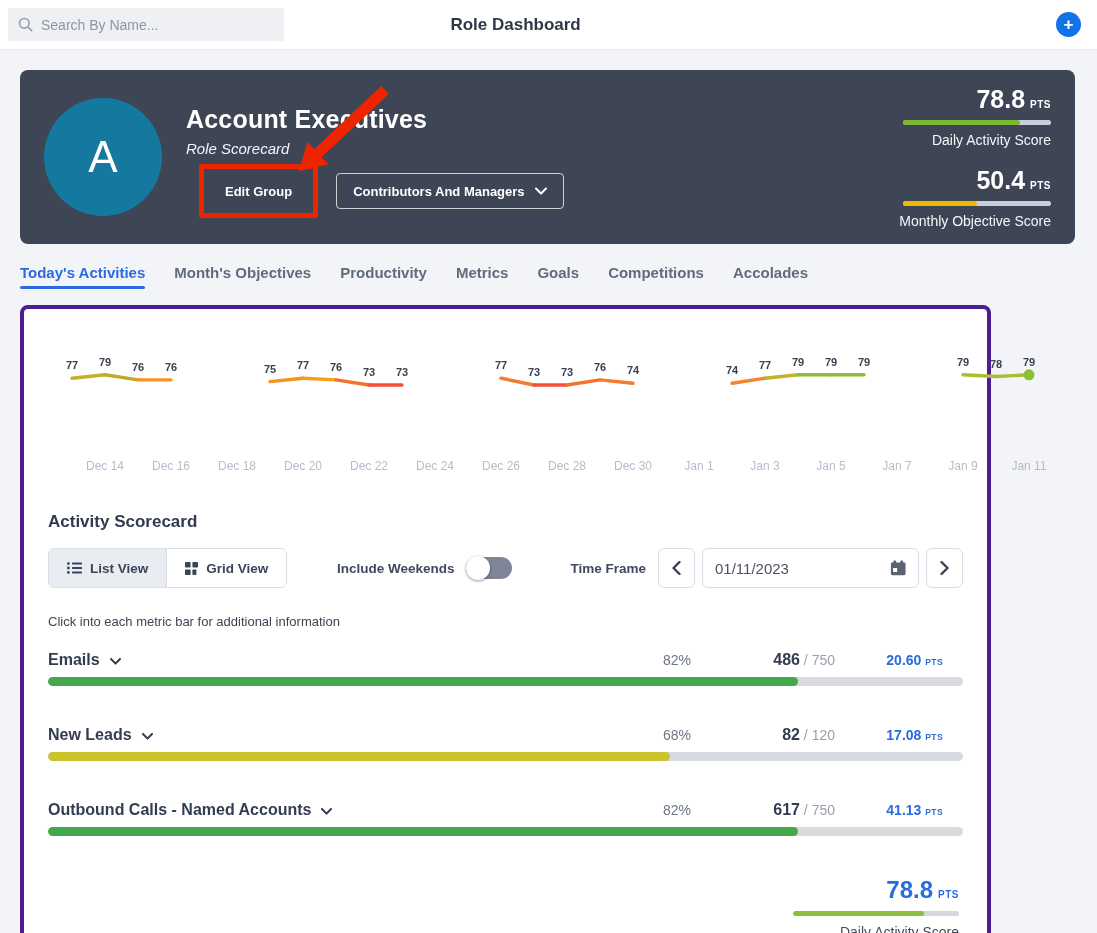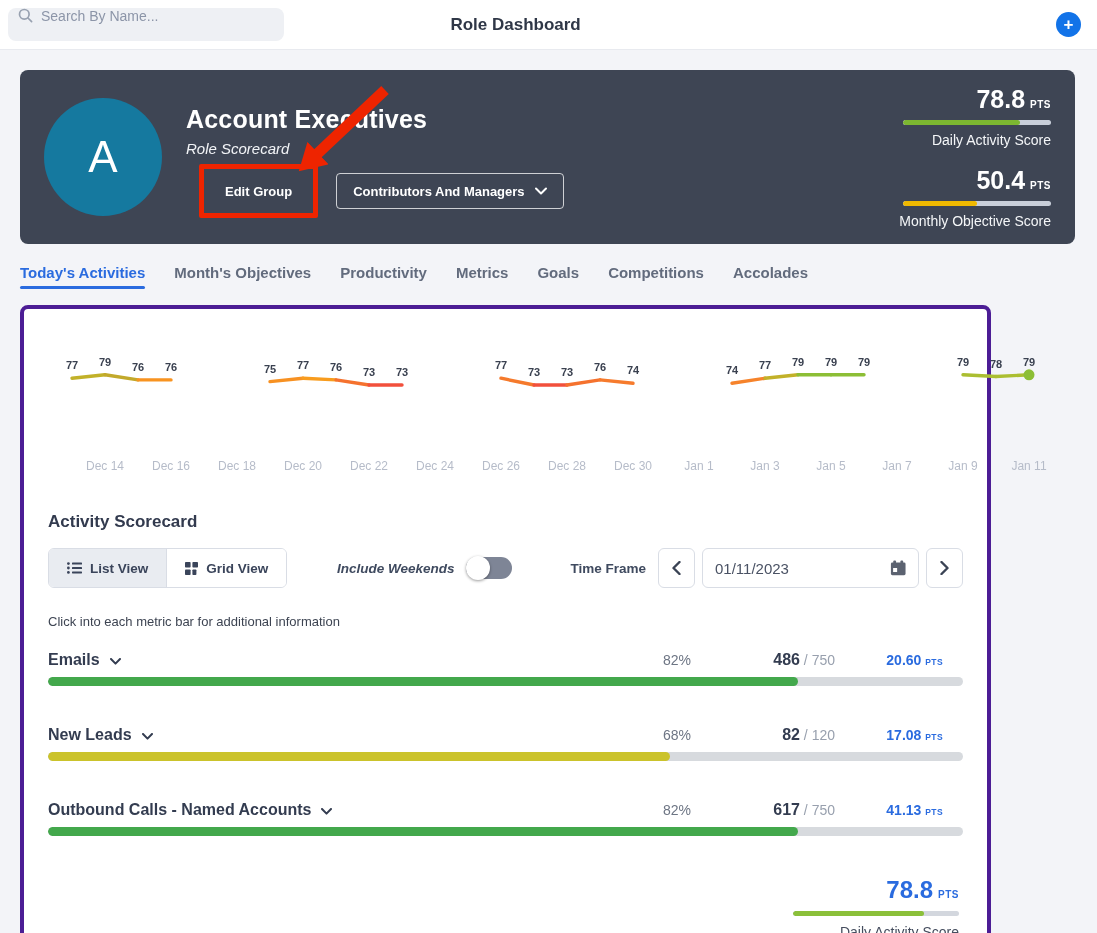--- a/index.html
+++ b/index.html
@@ -9,22 +9,22 @@
     background:#f3f4f8;
     color:#333c50;
     min-height:933px;
   }
   
   .topbar {
     height:50px; background:#fff; border-bottom:1px solid #e8eaef;
     display:flex; align-items:center; position:relative; padding:0 16px 0 8px;
   }
   .search {
-    width:276px; height:33px; background:#eef0f4; border-radius:8px;
-    display:flex; align-items:flex-start; padding:0 10px; gap:8px;
+    width:276px; height:33px; background:#eef0f4; border-radius:0;
+    display:flex; align-items:center; padding:0 10px; gap:8px;
   }
   .search svg { flex:0 0 auto; }
   .search input {
     border:none; background:transparent; outline:none; width:100%;
     font-family:inherit; font-size:14px; color:#49536a;
   }
   .search input::placeholder { color:#8c95a8; }
   .topbar-title {
     position:absolute; left:47%; transform:translateX(-50%);
     font-size:17px; font-weight:700; color:#2f3747;
@@ -93,21 +93,21 @@
   .section-title { font-size:17px; font-weight:700; color:#323a4e; margin:10px 24px 0; }
   .controls { display:flex; align-items:center; margin:16px 24px 0; height:40px; }
   .segmented { display:flex; border:1px solid #d9dde5; border-radius:6px; overflow:hidden; height:40px; }
   .seg-btn {
     display:flex; align-items:center; gap:8px; padding:0 18px; background:#fff;
     border:none; font-family:inherit; font-size:13.5px; font-weight:700; color:#3a445a;
     cursor:pointer;
   }
   .seg-btn + .seg-btn { border-left:1px solid #d9dde5; }
   .seg-btn.selected { background:#e9ecf1; }
-  .weekends { margin-left:auto; display:flex; align-items:center; gap:12px;font-style:italic; }
+  .weekends { margin-left:auto; display:flex; align-items:center; gap:12px; }
   .ctl-label { font-size:13.5px; font-weight:700; color:#3f4a5f; }
   .toggle {
     width:46px; height:22px; border-radius:12px; background:#7e8596;
     border:none; position:relative; cursor:pointer;
   }
   .toggle .knob {
     position:absolute; left:0px; top:-1px; width:24px; height:24px; border-radius:50%;
     background:#fff; box-shadow:0 1px 3px rgba(0,0,0,.4);
   }
   .timeframe { display:flex; align-items:center; gap:0; margin-left:58px; }

